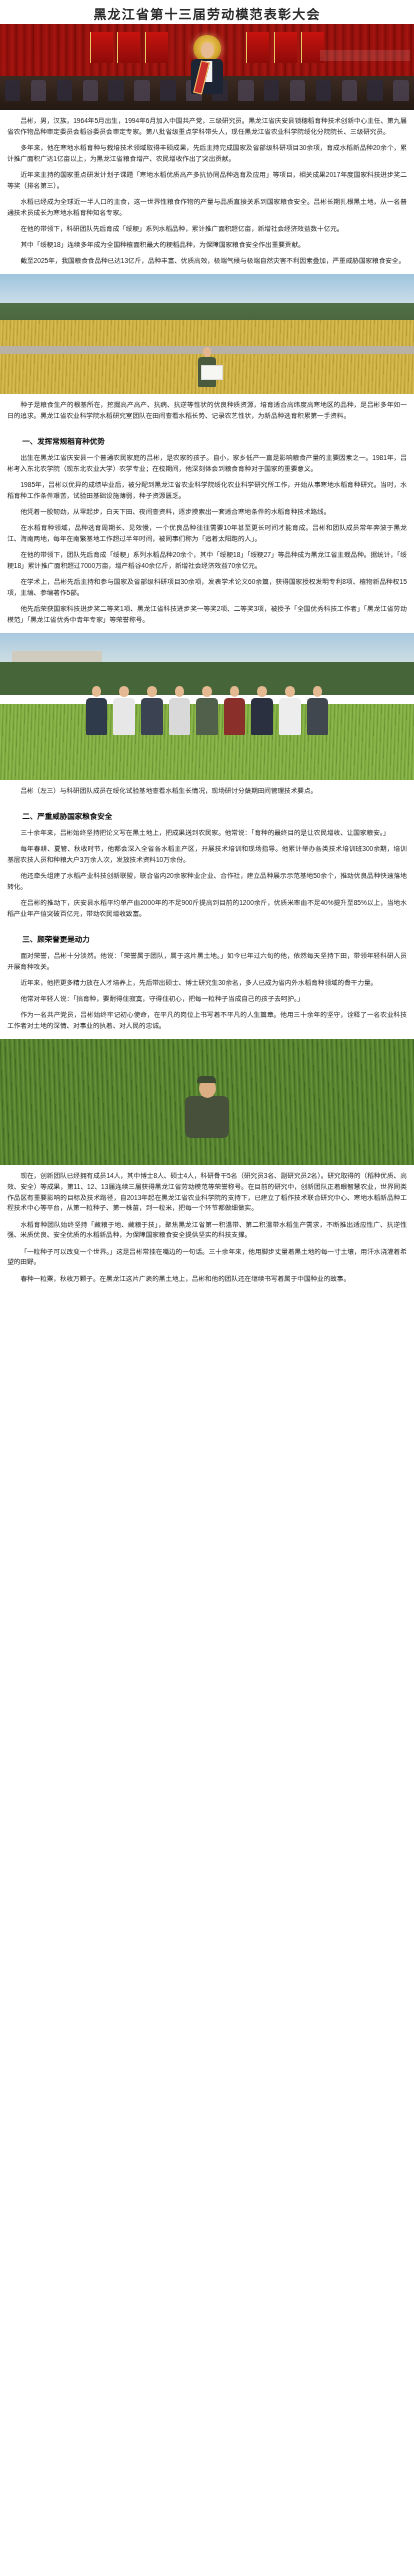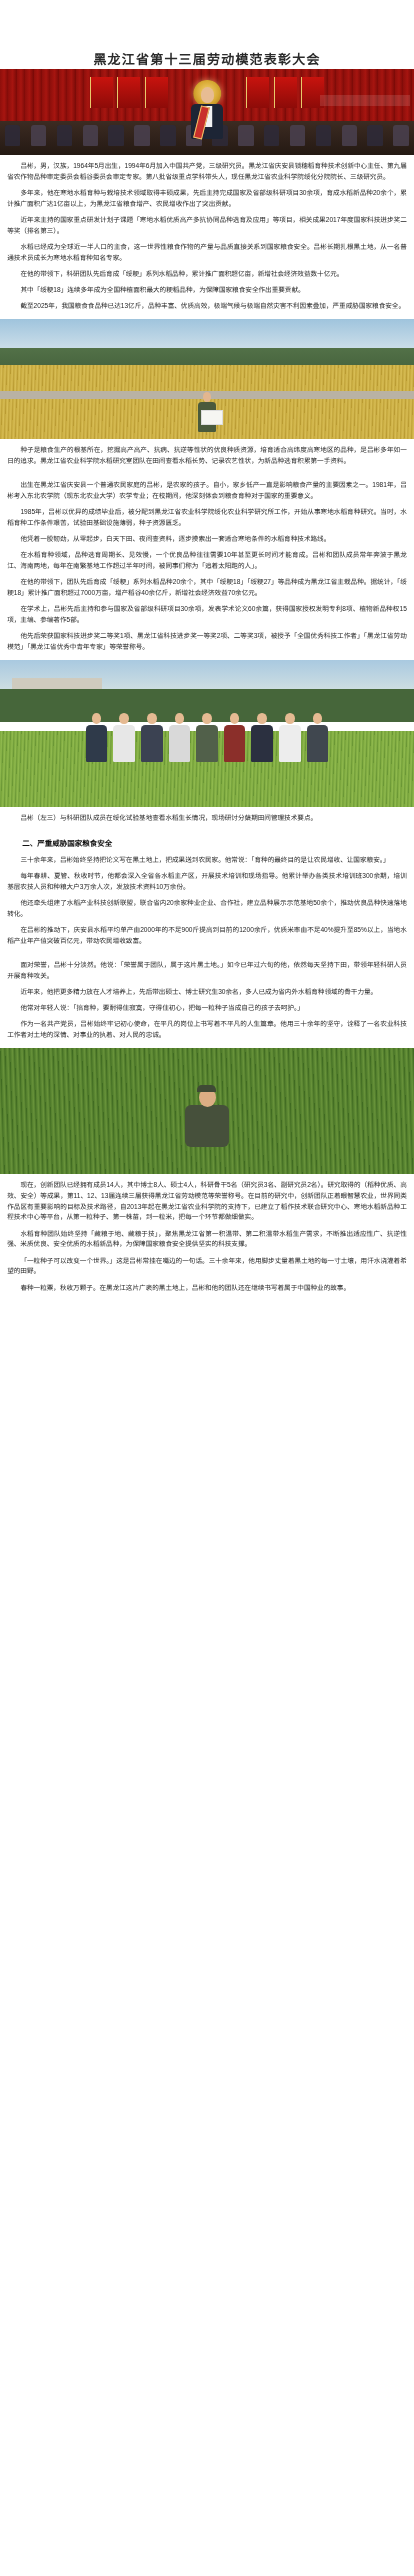--- a/index.html
+++ b/index.html
@@ -11,21 +11,20 @@
   }
   .page{width:414px;margin:0 auto;position:relative;}
 
   
   .banner{
     position:relative;
     width:414px;
     height:110px;
     background:linear-gradient(180deg,#8d0f0c 0%,#a81510 35%,#7d0b09 100%);
     overflow:hidden;
-    margin-top:45px;
   }
   .banner-title{
     position:absolute;top:3.6px;left:0;width:100%;
     text-align:center;
     font-family:"Liberation Serif","DejaVu Serif",serif;
     font-weight:bold;
     font-size:13px;
     letter-spacing:1.2px;
     color:#2b2b2b;
     background:#ffffff;
@@ -197,20 +196,21 @@
       <div class="h"></div>
       <div class="b" style="background:#4a5a3c;"></div>
     </div>
     <div class="white-sheet" style="left:201px;bottom:14.4px;"></div>
   </div>
   <div class="body-block">
     <p>种子是粮食生产的根基所在，挖掘高产高产、抗病、抗逆等性状的优良种质资源，培育适合高纬度高寒地区的品种，是吕彬多年如一日的追求。黑龙江省农业科学院水稻研究室团队在田间查看水稻长势、记录农艺性状，为新品种选育积累第一手资料。</p>
   </div>
 
   <div class="body-block">
+    <h2 class="section">一、发挥常规稻育种优势</h2>
     <p>出生在黑龙江省庆安县一个普通农民家庭的吕彬，是农家的孩子。自小，家乡低产一直是影响粮食产量的主要因素之一。1981年，吕彬考入东北农学院（现东北农业大学）农学专业；在校期间，他深刻体会到粮食育种对于国家的重要意义。</p>
     <p>1985年，吕彬以优异的成绩毕业后，被分配到黑龙江省农业科学院绥化农业科学研究所工作，开始从事寒地水稻育种研究。当时，水稻育种工作条件艰苦，试验田基础设施薄弱，种子资源匮乏。</p>
     <p>他凭着一股韧劲，从零起步，白天下田、夜间查资料，逐步摸索出一套适合寒地条件的水稻育种技术路线。</p>
     <p>在水稻育种领域，品种选育周期长、见效慢，一个优良品种往往需要10年甚至更长时间才能育成。吕彬和团队成员常年奔波于黑龙江、海南两地，每年在南繁基地工作超过半年时间，被同事们称为「追着太阳跑的人」。</p>
     <p>在他的带领下，团队先后育成「绥粳」系列水稻品种20余个，其中「绥粳18」「绥粳27」等品种成为黑龙江省主栽品种。据统计，「绥粳18」累计推广面积超过7000万亩，增产稻谷40余亿斤，新增社会经济效益70余亿元。</p>
     <p>在学术上，吕彬先后主持和参与国家及省部级科研项目30余项，发表学术论文60余篇，获得国家授权发明专利8项、植物新品种权15项，主编、参编著作5部。</p>
     <p>他先后荣获国家科技进步奖二等奖1项、黑龙江省科技进步奖一等奖2项、二等奖3项，被授予「全国优秀科技工作者」「黑龙江省劳动模范」「黑龙江省优秀中青年专家」等荣誉称号。</p>
   </div>
 
   <div class="group-photo">
@@ -263,20 +263,21 @@
 
   <div class="body-block">
     <h2 class="section">二、严重威胁国家粮食安全</h2>
     <p>三十余年来，吕彬始终坚持把论文写在黑土地上，把成果送到农民家。他常说：「育种的最终目的是让农民增收、让国家粮安。」</p>
     <p>每年春耕、夏管、秋收时节，他都会深入全省各水稻主产区，开展技术培训和现场指导。他累计举办各类技术培训班300余期，培训基层农技人员和种粮大户3万余人次，发放技术资料10万余份。</p>
     <p>他还牵头组建了水稻产业科技创新联盟，联合省内20余家种业企业、合作社，建立品种展示示范基地50余个，推动优良品种快速落地转化。</p>
     <p>在吕彬的推动下，庆安县水稻平均单产由2000年的不足900斤提高到目前的1200余斤，优质米率由不足40%提升至85%以上，当地水稻产业年产值突破百亿元，带动农民增收致富。</p>
   </div>
 
   <div class="body-block">
+    <h2 class="section">三、顾荣誉更是动力</h2>
     <p>面对荣誉，吕彬十分淡然。他说：「荣誉属于团队，属于这片黑土地。」如今已年过六旬的他，依然每天坚持下田，带领年轻科研人员开展育种攻关。</p>
     <p>近年来，他把更多精力放在人才培养上，先后带出硕士、博士研究生30余名，多人已成为省内外水稻育种领域的骨干力量。</p>
     <p>他常对年轻人说：「搞育种，要耐得住寂寞，守得住初心，把每一粒种子当成自己的孩子去呵护。」</p>
     <p>作为一名共产党员，吕彬始终牢记初心使命，在平凡的岗位上书写着不平凡的人生篇章。他用三十余年的坚守，诠释了一名农业科技工作者对土地的深情、对事业的执着、对人民的忠诚。</p>
   </div>
 
   <div class="crouch-photo">
     <div class="cp-green"></div>
     <div class="cp-man">
       <div class="torso"></div>

